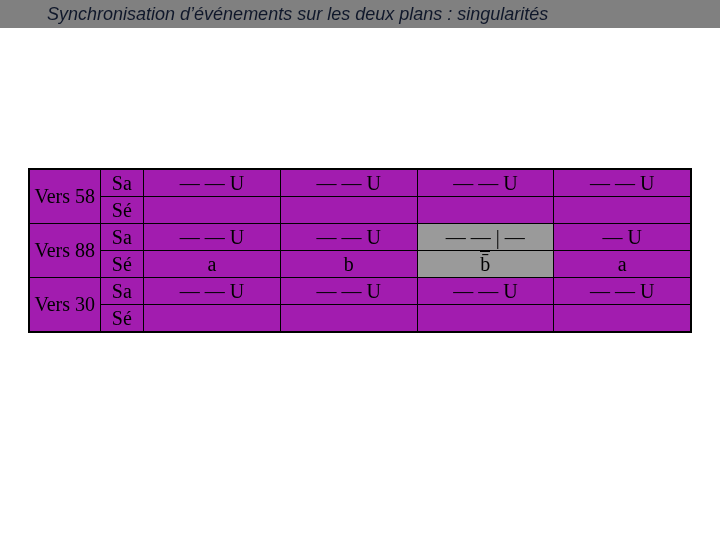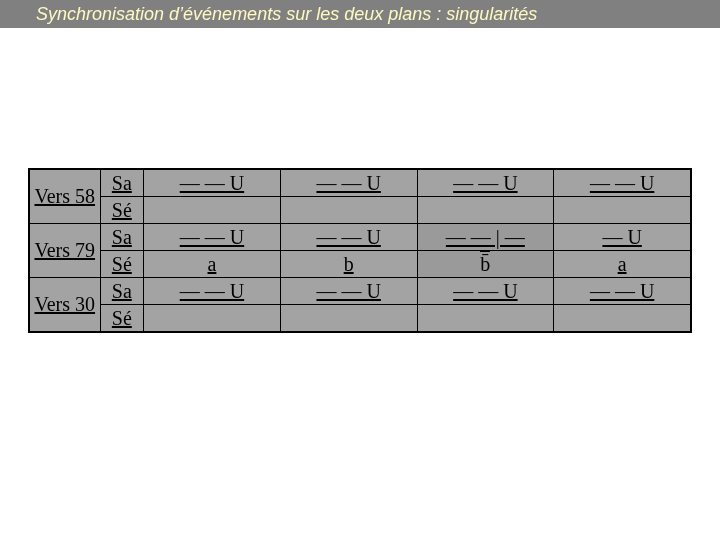--- a/index.html
+++ b/index.html
@@ -15,37 +15,36 @@
     position: absolute;
     top: 0;
     left: 0;
     width: 720px;
     height: 28px;
     background: #808080;
     display: flex;
     align-items: center;
   }
   .title-text {
-    color: #fef9c3;
+    color: #0f172a;
     font-style: italic;
     font-size: 18px;
-    margin-left: 36px;
+    margin-left: 47px;
     font-family: "Arial", sans-serif;
   }
   .table-wrap {
     position: absolute;
     top: 168px;
     left: 28px;
     width: 664px;
   }
   table.main {
     border-collapse: collapse;
     width: 100%;
-    background: #a3a3a3;
-    text-decoration: underline;
+    background: #a21caf;
   }
   table.main td {
     border: 1px solid #000;
     text-align: center;
     vertical-align: middle;
     font-size: 20px;
     height: 26px;
     padding: 0 4px;
   }
   
@@ -101,21 +100,21 @@
     </tr>
     <tr>
       <td class="lab">Sé</td>
       <td class="cell"></td>
       <td class="cell"></td>
       <td class="cell"></td>
       <td class="cell"></td>
     </tr>
 
     <tr>
-      <td class="vers" rowspan="2">Vers 79</td>
+      <td class="vers" rowspan="2">Vers 88</td>
       <td class="lab">Sa</td>
       <td class="cell">— — U</td>
       <td class="cell">— — U</td>
       <td class="cell shaded">— — | —</td>
       <td class="cell">— U</td>
     </tr>
     <tr>
       <td class="lab">Sé</td>
       <td class="cell">a</td>
       <td class="cell">b</td>

